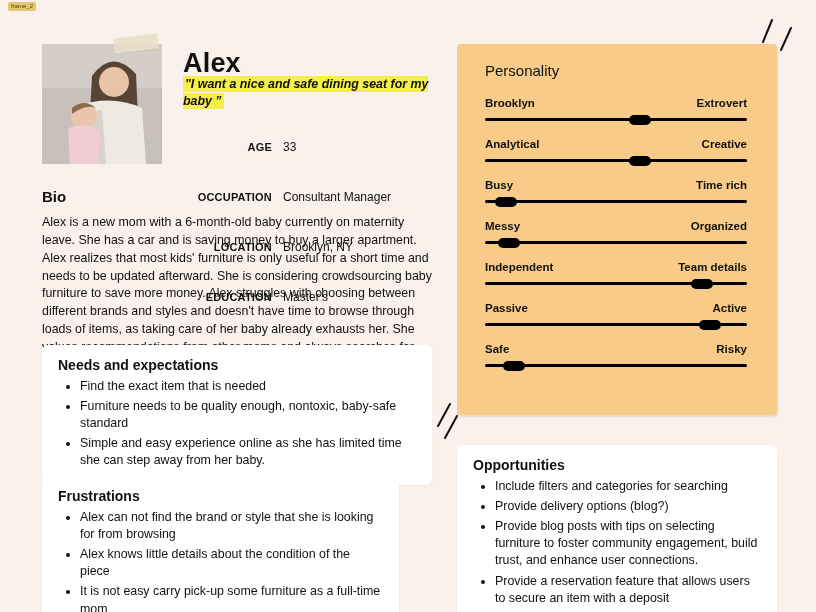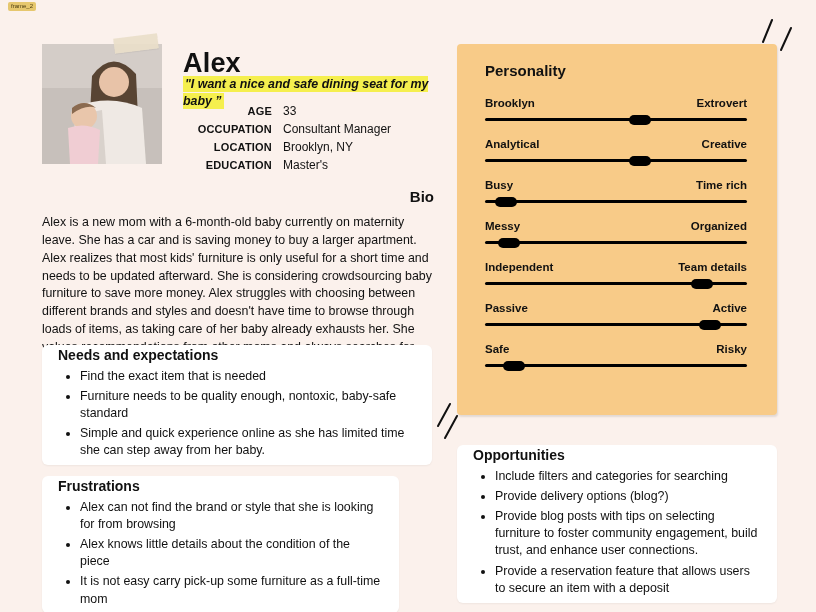--- a/index.html
+++ b/index.html
@@ -24,45 +24,45 @@
     background:rgba(233,222,201,0.92);transform:rotate(-7deg);box-shadow:0 1px 1px rgba(0,0,0,0.06);}
 
   
   .persona-name{position:absolute;left:183px;top:48px;font-size:27px;font-weight:700;letter-spacing:0.2px;}
   .persona-quote{position:absolute;left:183px;top:76px;width:250px;font-size:12.4px;
     font-style:italic;font-weight:700;line-height:1.4;}
   .persona-quote span{background:var(--highlight);padding:1px 2px;}
 
   
   .attrs{position:absolute;left:183px;top:104px;}
-  .attr-row{display:flex;align-items:baseline;margin-bottom:4px;}
+  .attr-row{display:flex;align-items:baseline;margin-bottom:4px;margin-top:36px;}
   .attr-label{width:89px;text-align:right;font-weight:700;font-size:11px;letter-spacing:0.2px;}
   .attr-value{margin-left:11px;font-size:12px;}
 
   
   .bio{position:absolute;left:42px;top:188px;width:392px;}
-  .bio-title{font-size:15px;font-weight:700;margin-bottom:9px;text-align:right;}
+  .bio-title{font-size:15px;font-weight:700;margin-bottom:9px;}
   .bio-text{font-size:12.4px;line-height:1.44;}
 
   
   .card{position:absolute;background:var(--card-white);border-radius:6px;
-    box-shadow:0 1px 2px rgba(0,0,0,0.05);padding:2px 16px;}
+    box-shadow:0 1px 2px rgba(0,0,0,0.05);padding:12px 16px;}
   .card-title{font-size:14px;font-weight:700;margin-bottom:5px;}
   .card ul{margin-top:4px;padding-left:22px;}
   .card li{font-size:12.4px;line-height:1.38;margin-bottom:3px;}
 
   .needs-card{left:42px;top:345px;width:390px;min-height:112px;}
   .frustrations-card{left:42px;top:476px;width:357px;min-height:110px;}
   .opportunities-card{left:457px;top:445px;width:320px;min-height:158px;}
 
   
   .personality-card{position:absolute;left:457px;top:44px;width:320px;height:371px;
     background:var(--card-orange);border-radius:4px;padding:18px 30px 0 28px;
     box-shadow:1px 2px 2px rgba(0,0,0,0.10);}
-  .personality-title{font-size:15px;font-weight:700;margin-bottom:18px;}
+  .personality-title{font-size:15px;font-weight:400;margin-bottom:18px;}
   .slider-row{margin-bottom:17px;}
   .slider-labels{display:flex;justify-content:space-between;font-size:11.5px;font-weight:700;}
   .slider-track{position:relative;height:3px;background:#000;border-radius:2px;margin-top:9px;}
   .slider-handle{position:absolute;top:50%;width:22px;height:10px;background:#000;
     border-radius:6px;transform:translate(-50%,-50%);}
 
   .deco{position:absolute;}
 </style>
 </head>
 <body>
@@ -120,21 +120,21 @@
   </div>
 
   <div class="card needs-card">
     <div class="card-title">Needs and expectations</div>
     <ul>
 
         <li>Find the exact item that is needed</li>
 
         <li>Furniture needs to be quality enough, nontoxic, baby-safe standard</li>
 
-        <li>Simple and quick experience online as she has limited time she can step away from her baby.</li>
+        <li>Simple and easy experience online as she has limited time she can step away from her baby.</li>
       </ul>
   </div>
 
   <div class="card frustrations-card">
     <div class="card-title">Frustrations</div>
     <ul>
 
         <li>Alex can not find the brand or style that she is looking for from browsing</li>
 
         <li>Alex knows little details about the condition of the piece</li>

